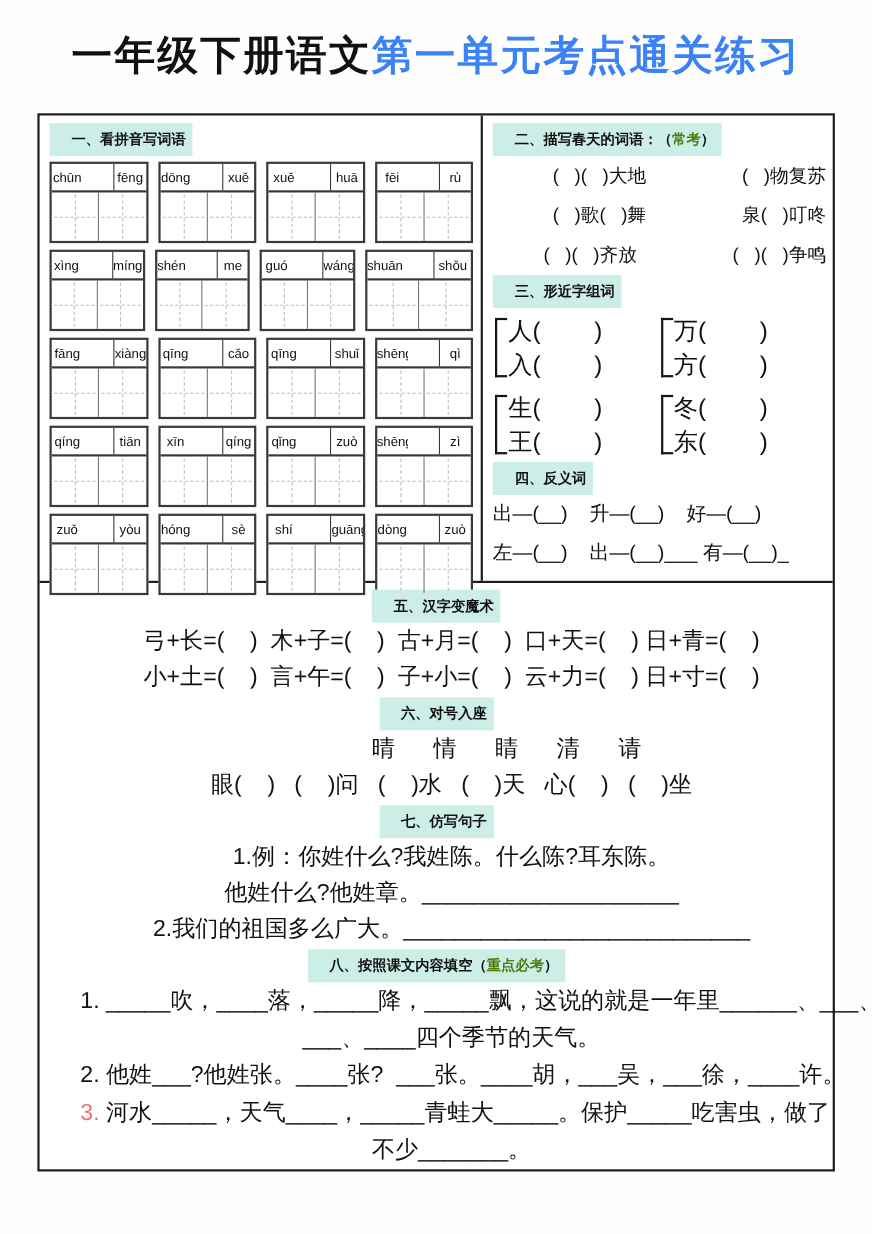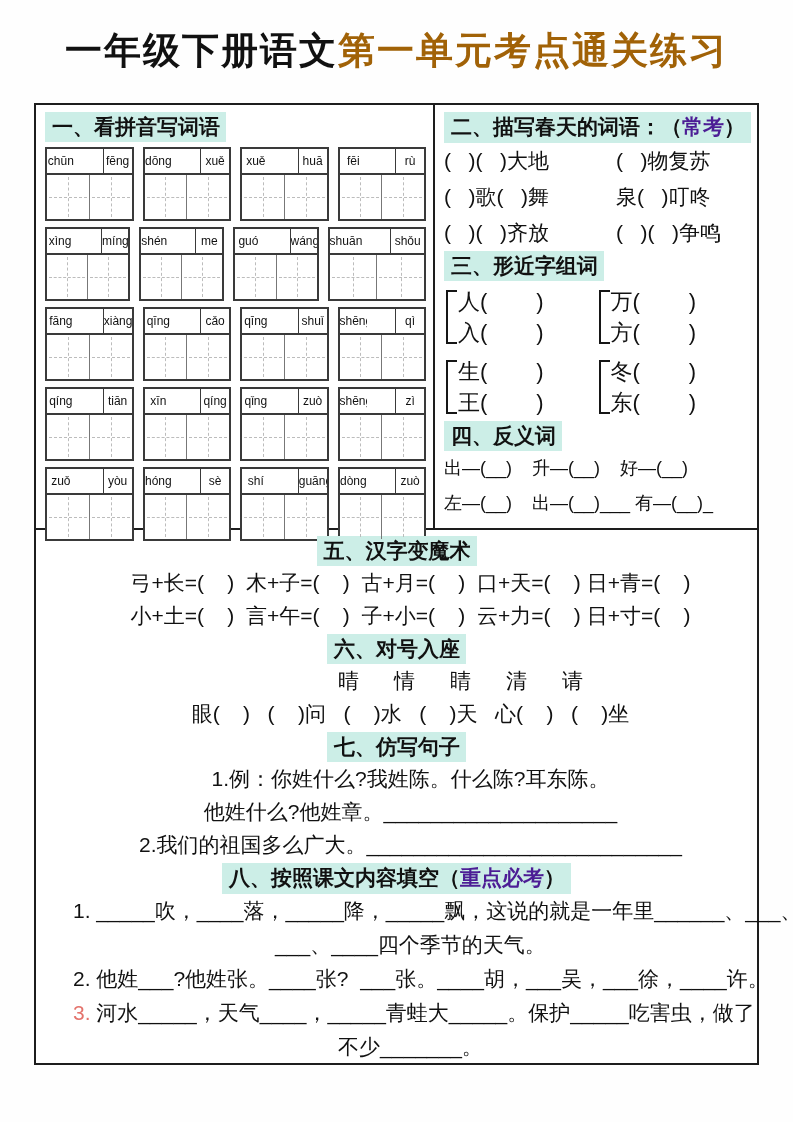--- a/index.html
+++ b/index.html
@@ -1,45 +1,45 @@
 <!DOCTYPE html>
 <html><head>
 <meta charset="utf-8">
 <style>
   html,body{margin:0;padding:0;background:#ffffff;}
   body{width:793px;height:1122px;overflow:hidden;font-family:"Liberation Sans",sans-serif;color:#111;}
   .page{position:relative;width:793px;height:1122px;background:#fefefe;}
 
   .title{padding-top:26px;text-align:center;font-size:37px;font-weight:bold;letter-spacing:2px;white-space:nowrap;}
-  .title .red{color:#a16207;}
+  .title .red{color:#3b82f6;}
 
   .main-box{position:absolute;left:34px;top:103px;width:725px;height:962px;box-sizing:border-box;border:2.5px solid #1d1d1d;background:#fff;}
 
   .top-area{display:flex;height:425px;border-bottom:2px solid #1d1d1d;box-sizing:border-box;}
   .left-col{width:403px;box-sizing:border-box;border-right:2px solid #1d1d1d;padding:7px 7px 0 9px;}
   .right-col{flex:1;box-sizing:border-box;padding:7px 6px 0 9px;}
 
-  .sec-head{display:inline-block;background:#cceee7;font-weight:bold;font-size:21px;line-height:27px;padding:1px 6px 2px 7px;white-space:pre;}
-  .sec-head .red{color:#4c1d95;font-family:Liberation Serif, serif;}
+  .sec-head{display:inline-block;background:#cceee7;font-weight:bold;font-size:13px;line-height:27px;padding:1px 6px 2px 20px;white-space:pre;}
+  .sec-head .red{color:#4d7c0f;font-family:Liberation Serif, serif;}
 
   
   .pin-grid{margin-top:5px;display:flex;flex-direction:column;gap:6px;}
   .pin-row-blocks{display:flex;gap:9px;}
   .wblock{flex:1;border:2px solid #3a3a3a;background:#fff;}
   .pin-pair{display:flex;border-bottom:2px solid #3a3a3a;}
   .pin-syll{flex:1;text-align:center;font-size:12px;line-height:22px;padding:1px 0;white-space:nowrap;overflow:hidden;font-family:Liberation Sans, sans-serif;}
   .pin-syll + .pin-syll{border-left:1.5px solid #3a3a3a;margin-left:28px;}
   .write-pair{display:flex;height:44px;}
   .wcell{flex:1;position:relative;}
   .wcell + .wcell{border-left:1.5px solid #777;}
   .wcell::before{content:"";position:absolute;left:50%;top:2px;bottom:2px;border-left:1.5px dashed #bcbcbc;}
   .wcell::after{content:"";position:absolute;top:50%;left:2px;right:2px;border-top:1.5px dashed #bcbcbc;}
 
   
-  .s2-row{display:flex;font-size:21px;line-height:36px;white-space:pre;}
+  .s2-row{display:flex;font-size:17px;line-height:36px;white-space:pre;justify-content:flex-end;}
   .s2-row .l{width:172px;}
   .s3-grid{display:grid;grid-template-columns:1fr 1fr;row-gap:8px;margin:5px 0 3px 2px;}
   .s3-group{display:flex;align-items:stretch;}
   .s3-bracket{width:9px;margin:4px 1px 4px 0;border:2.5px solid #161616;border-right:none;}
   .s3-lines{font-size:22px;line-height:31px;white-space:pre;}
   .s4-line{font-size:18px;line-height:35px;white-space:pre;}
 
   
   .bottom-area{padding:6px 9px 0 9px;}
   .bsec{margin-bottom:2px;text-align:center;}

